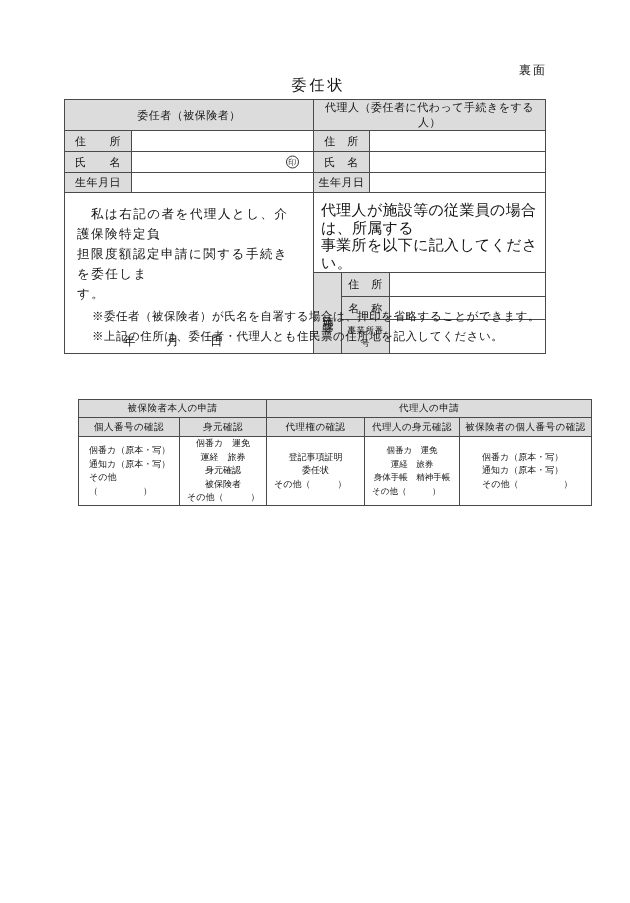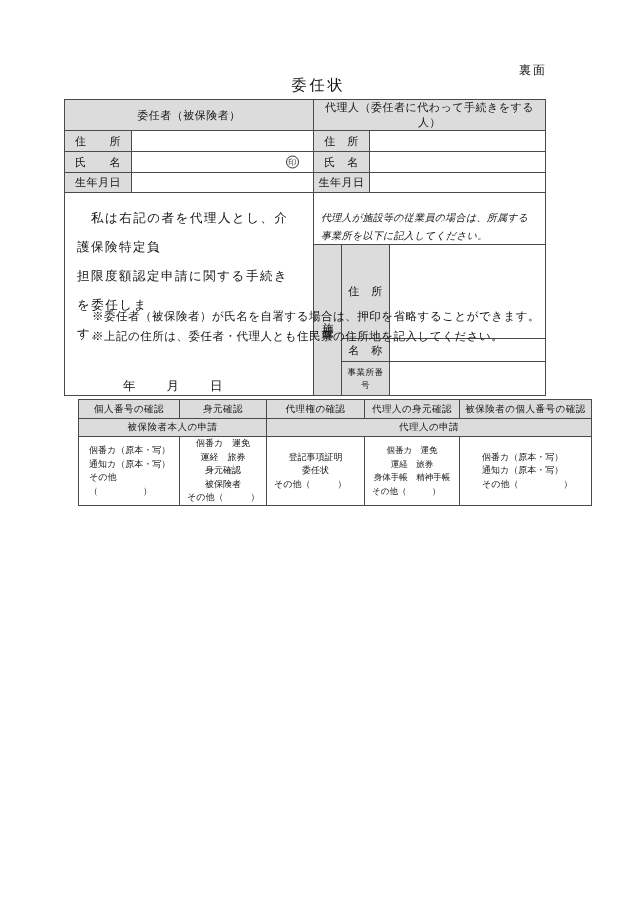--- a/index.html
+++ b/index.html
@@ -24,23 +24,23 @@
   .t1 .lbl { text-align:center; }
   .t1 .val { background:#ffffff; }
   .namecell { position:relative; }
   .seal {
     position:absolute; right:14px; top:50%; transform:translateY(-50%);
     width:13px; height:13px; border:1px solid #333; border-radius:50%;
     display:flex; align-items:center; justify-content:center;
     font-size:8px; line-height:1; color:#333;
   }
   .statement-cell { vertical-align:top; padding:11px 12px 0 12px; font-size:12.5px; }
-  .statement-cell .lines div { line-height:29px; letter-spacing:1.5px; }
+  .statement-cell .lines div { line-height:20px; letter-spacing:1.5px; }
   .date-line { margin-top:29px; padding-left:46px; letter-spacing:2px; font-size:12.5px; }
-  .facility-note { vertical-align:top; padding:16px 6px 0 7px; font-size:10px;font-style:italic; }
+  .facility-note { vertical-align:top; padding:9px 6px 0 7px; font-size:15px; }
   .facility-note div { line-height:17.5px; letter-spacing:0.3px; }
   .facility-group {
     text-align:center; vertical-align:middle;
   }
   .facility-group span {
     writing-mode:vertical-rl; text-orientation:upright;
     letter-spacing:4px; font-size:11px; display:inline-block;
   }
   .office-lbl { font-size:8.5px; word-break:break-all; text-align:center; line-height:1.5; padding:0 3px; }
 
@@ -148,30 +148,30 @@
 
   <table class="abs t2">
     <colgroup>
       <col style="width:101px">
         <col style="width:87px">
         <col style="width:98px">
       <col style="width:95px">
         <col style="width:132px">
     </colgroup>
     <tbody>
-        <tr style="height:19px">
+        <tr style="height:18px">
+      <td colspan="2" class="gray hdr">被保険者本人の申請</td>
+      <td colspan="3" class="gray hdr">代理人の申請</td>
+    </tr>
+    <tr style="height:19px">
       <td class="gray hdr">個人番号の確認</td>
       <td class="gray hdr">身元確認</td>
       <td class="gray hdr">代理権の確認</td>
       <td class="gray hdr">代理人の身元確認</td>
       <td class="gray hdr">被保険者の個人番号の確認</td>
-    </tr>
-    <tr style="height:18px">
-      <td colspan="2" class="gray hdr">被保険者本人の申請</td>
-      <td colspan="3" class="gray hdr">代理人の申請</td>
     </tr>
     <tr style="height:69px">
       <td class="cell c-left">
             <div>個番カ（原本・写）</div>
             <div>通知カ（原本・写）</div>
             <div>その他（　　　　　）</div>
           </td>
       <td class="cell c-center">
             <div>個番カ　運免</div>
             <div>運経　旅券</div>

